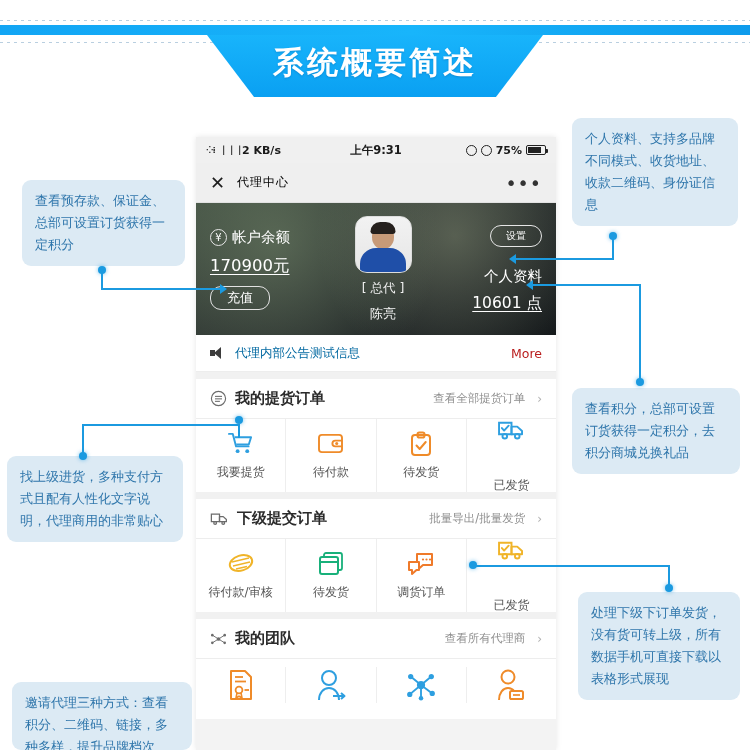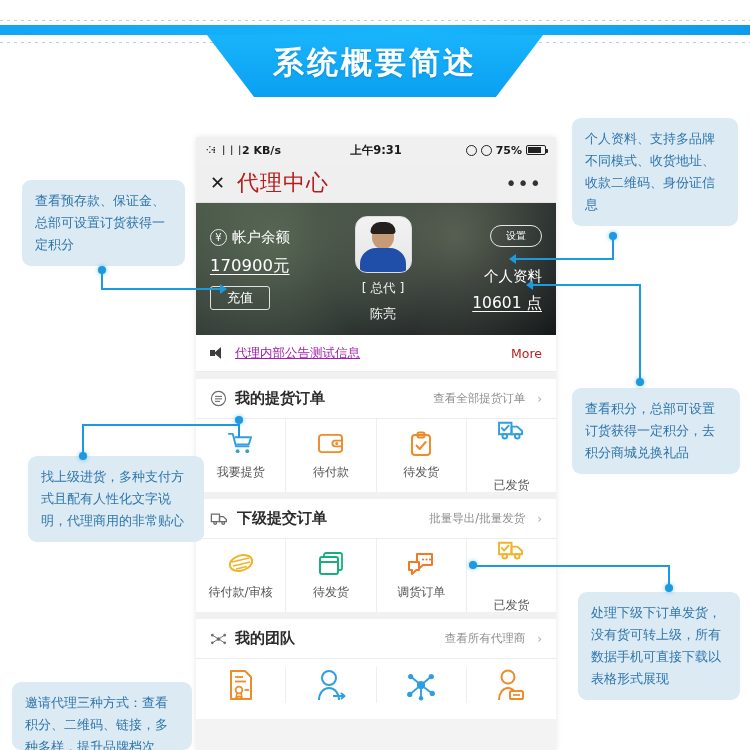--- a/index.html
+++ b/index.html
@@ -57,40 +57,40 @@
   }
   .battery::after{content:"";position:absolute;right:-3px;top:2.5px;width:2px;height:4px;background:#222;border-radius:0 1px 1px 0;}
   .battery i{position:absolute;left:1px;top:1px;bottom:1px;width:72%;background:#222;display:block;}
   .circ-icon{display:inline-block;width:11px;height:11px;border:1.4px solid #222;border-radius:50%;position:relative;}
 
   .titlebar {
     height: 40px; background: #efefef; display: flex; align-items: center;
     padding: 0 14px; border-bottom: 1px solid #e2e2e2;
   }
   .tb-close { font-size: 18px; color: #1d1d1d; line-height: 1; margin-right: 12px; }
-  .tb-title { font-size: 22px; color: #b91c1c; letter-spacing: 1px; }
+  .tb-title { font-size: 12px; color: #000000; letter-spacing: 1px; }
   .tb-more { margin-left: auto; font-size: 19px; color: #333; letter-spacing: 1px; line-height: 8px; }
 
   
   .acct {
     position: relative; height: 132px;
     background:
       radial-gradient(circle at 22% 30%, rgba(120,140,110,.55), transparent 55%),
       radial-gradient(circle at 72% 25%, rgba(150,160,130,.45), transparent 50%),
       linear-gradient(150deg,#3d4a3f 0%,#2b3230 38%,#1d2224 70%,#15191b 100%);
     display: flex; align-items: center; color: #fff; padding: 0 14px;
   }
   .acct-left { width: 112px; }
   .acct-left .row1 { display: flex; align-items: center; gap: 5px; font-size: 14.5px; }
   .yen { width: 17px; height: 17px; border: 1.4px solid #e8e8e8; border-radius: 50%;
          font-size: 10px; display: flex; align-items: center; justify-content: center; }
   .acct-amount { font-size: 16.5px; margin-top: 8px; text-decoration: underline; text-underline-offset: 3px; }
   .pillbtn {
     margin-top: 9px; display: inline-block; border: 1.3px solid #e2e2e2;
-    border-radius: 3px; padding: 2px 16px; font-size: 13px;
+    border-radius: 11px; padding: 2px 16px; font-size: 13px;
   }
   .acct-mid { flex: 1; text-align: center; }
   .avatar {
     width: 57px; height: 57px; border-radius: 12px; margin: 0 auto;
     background: linear-gradient(180deg,#f2f2f2 0%,#e6e6e6 100%);
     position: relative; overflow: hidden; border: 1px solid #ddd;
   }
   .av-head{position:absolute;left:50%;top:8px;transform:translateX(-50%);width:22px;height:24px;border-radius:45% 45% 48% 48%;background:#c79a78;}
   .av-hair{position:absolute;left:50%;top:5px;transform:translateX(-50%);width:25px;height:12px;border-radius:12px 12px 3px 3px;background:#25201d;}
   .av-body{position:absolute;left:50%;bottom:0;transform:translateX(-50%);width:46px;height:24px;border-radius:16px 16px 0 0;background:#1f4fa8;}
@@ -104,21 +104,21 @@
   }
   .acct-pts-label { font-size: 14.5px; margin-top: 20px; }
   .acct-pts-val { font-size: 15.5px; margin-top: 7px; text-decoration: underline; text-underline-offset: 3px; }
 
   
   .gap { height: 7px; background: #f1f1f1; }
   .notice {
     height: 37px; background: #fff; display: flex; align-items: center;
     padding: 0 14px; gap: 9px; border-bottom: 1px solid #ededed;
   }
-  .notice-text { font-size: 12.5px; color: #a21caf; text-decoration: underline; }
+  .notice-text { font-size: 12.5px; color: #0369a1; }
   .notice-more { margin-left: auto; font-size: 12.5px; color: #b91c1c; }
   .spk { position:relative; width: 16px; height: 12px; }
   .spk::before{content:"";position:absolute;left:0;top:3px;width:5px;height:6px;background:#3c3c3c;}
   .spk::after{content:"";position:absolute;left:4px;top:0;width:0;height:0;border-top:6px solid transparent;border-bottom:6px solid transparent;border-right:7px solid #3c3c3c;}
 
   
   .sec-head {
     height: 40px; background: #fff; display: flex; align-items: center;
     padding: 0 14px; gap: 8px; border-bottom: 1px solid #ededed;
   }
@@ -412,21 +412,21 @@
     </div>
 
   </div>
 
   <div class="note" style="left:22px;top:180px;width:163px;">查看预存款、保证金、总部可设置订货获得一定积分</div>
   <div class="dot" style="left:98px;top:266px;"></div>
   <div class="conn v" style="left:101px;top:270px;height:20px;"></div>
   <div class="conn h" style="left:101px;top:288px;width:122px;"></div>
   <div class="arrow-r" style="left:220px;top:284px;"></div>
 
-  <div class="note" style="left:28px;top:456px;width:176px;">找上级进货，多种支付方式且配有人性化文字说明，代理商用的非常贴心</div>
+  <div class="note" style="left:7px;top:456px;width:176px;">找上级进货，多种支付方式且配有人性化文字说明，代理商用的非常贴心</div>
   <div class="dot" style="left:79px;top:452px;"></div>
   <div class="conn v" style="left:82px;top:424px;height:32px;"></div>
   <div class="conn h" style="left:82px;top:424px;width:158px;"></div>
   <div class="conn v" style="left:238px;top:424px;height:14px;"></div>
   <div class="dot" style="left:235px;top:416px;"></div>
 
   <div class="note" style="left:12px;top:682px;width:180px;height:68px;overflow:hidden;">邀请代理三种方式：查看积分、二维码、链接，多种多样，提升品牌档次</div>
 
   <div class="note" style="left:572px;top:118px;width:166px;">个人资料、支持多品牌不同模式、收货地址、收款二维码、身份证信息</div>
   <div class="dot" style="left:609px;top:232px;"></div>

